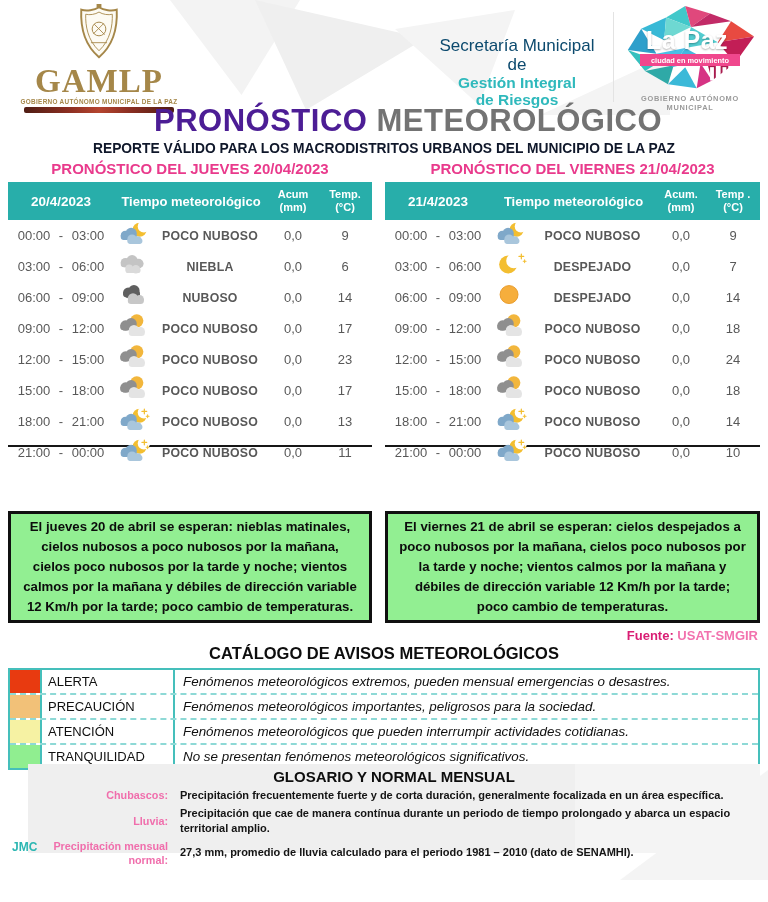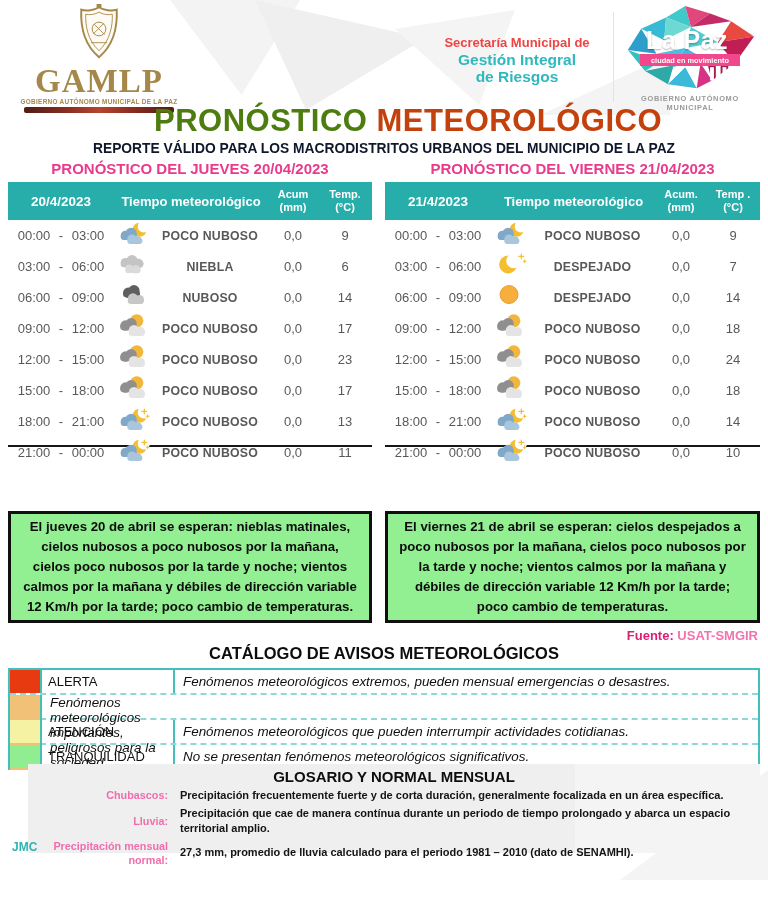--- a/index.html
+++ b/index.html
@@ -8,21 +8,21 @@
   .wm{position:absolute;z-index:0;}
   .z{position:absolute;z-index:1;}
 
   
   .gamlp{left:14px;top:4px;width:170px;text-align:center;}
   .gamlp-acronym{font-family:"Liberation Serif",serif;font-size:33px;font-weight:700;color:#A58749;letter-spacing:1px;line-height:.95;}
   .gamlp-caption{font-size:6.4px;color:#A58749;letter-spacing:.3px;margin-top:1px;font-weight:700;}
   .gamlp-ribbon{height:6px;margin:2px 10px 0;border-radius:2px;
     background:linear-gradient(90deg,#4f1d14,#8C2F22 30%,#B5452F 50%,#8C2F22 70%,#4f1d14);}
   .secretaria{left:428px;top:36px;width:178px;text-align:center;line-height:1.12;}
-  .sec-l1{color:#ef4444;font-size:13px;font-weight:700;}
+  .sec-l1{color:#0c4a6e;font-size:17px;font-weight:400;}
   .sec-l2{color:#2FB9BC;font-size:15.5px;font-weight:700;}
   .hdr-divider{left:613px;top:12px;width:1px;height:90px;background:#E3E3E3;}
   .lapaz{left:618px;top:4px;width:144px;text-align:center;}
   .lapaz-wrap{position:relative;width:144px;height:88px;}
   .lapaz-name{position:absolute;top:22px;left:0;right:6px;color:#fff;font-size:25px;font-weight:800;
     text-shadow:0 1px 2px rgba(0,0,0,.3);letter-spacing:.5px;}
   .lapaz-tagline{position:absolute;top:50px;left:22px;right:22px;background:#F0478D;color:#fff;
     font-size:7.4px;font-weight:700;padding:1.5px 0;}
   .lapaz-caption{font-size:7.4px;color:#9A9A9A;letter-spacing:.7px;font-weight:700;margin-top:2px;}
 
@@ -143,23 +143,23 @@
           </g>
         </svg>
       </span>
       <div class="lapaz-name">La Paz</div>
       <div class="lapaz-tagline">ciudad en movimiento</div>
     </div>
     <div class="lapaz-caption">GOBIERNO AUTÓNOMO MUNICIPAL</div>
   </div>
 
   <div class="z main-title">
-    <span class="t-pink" style="color: #4d7c0f; margin-left: 48px;">PRONÓSTICO</span>
+    <span class="t-pink" style="color: #4c1d95; margin-left: 48px;">PRONÓSTICO</span>
     <span> </span>
-    <span class="t-teal" style="color: #c2410c;">METEOROLÓGICO</span>
+    <span class="t-teal" style="color: #737373;">METEOROLÓGICO</span>
   </div>
   <div class="z subtitle">REPORTE VÁLIDO PARA LOS MACRODISTRITOS URBANOS DEL MUNICIPIO DE LA PAZ</div>
 
   <div class="z fc-heading left">PRONÓSTICO DEL JUEVES 20/04/2023</div>
   <div class="z fc-heading right">PRONÓSTICO DEL VIERNES 21/04/2023</div>
 
   <div class="z fc-table left">
     <div class="fc-header" style="background: rgb(40, 174, 170);">
       <div class="col-time">20/4/2023</div>
       <div class="col-weather">Tiempo meteorológico</div>
@@ -535,20 +535,21 @@
 
   <div class="z catalog-title">CATÁLOGO DE AVISOS METEOROLÓGICOS</div>
   <div class="z catalog">
       <div class="cat-row">
         <div class="cat-swatch" style="background: rgb(232, 58, 16);"></div>
         <div class="cat-label">ALERTA</div>
         <div class="cat-desc">Fenómenos meteorológicos extremos, pueden mensual emergencias o desastres.</div>
       </div>
       <div class="cat-row">
         <div class="cat-swatch" style="background: rgb(242, 193, 120);"></div>
+        <div class="cat-label">PRECAUCIÓN</div>
         <div class="cat-desc">Fenómenos meteorológicos importantes, peligrosos para la sociedad.</div>
       </div>
       <div class="cat-row">
         <div class="cat-swatch" style="background: rgb(246, 242, 163);"></div>
         <div class="cat-label">ATENCIÓN</div>
         <div class="cat-desc">Fenómenos meteorológicos que pueden interrumpir actividades cotidianas.</div>
       </div>
       <div class="cat-row">
         <div class="cat-swatch" style="background: rgb(144, 238, 144);"></div>
         <div class="cat-label">TRANQUILIDAD</div>

